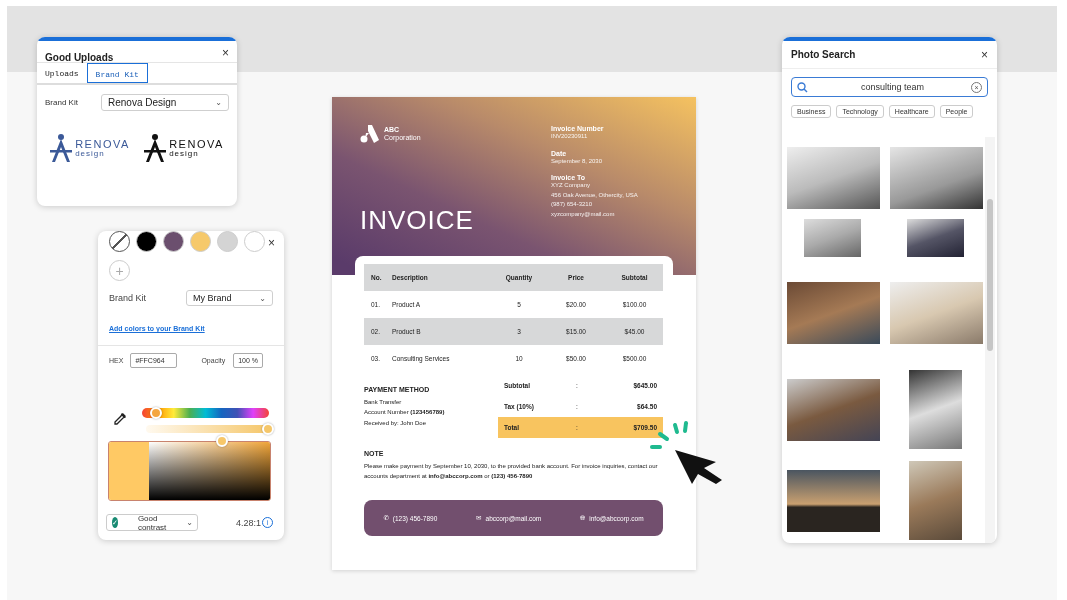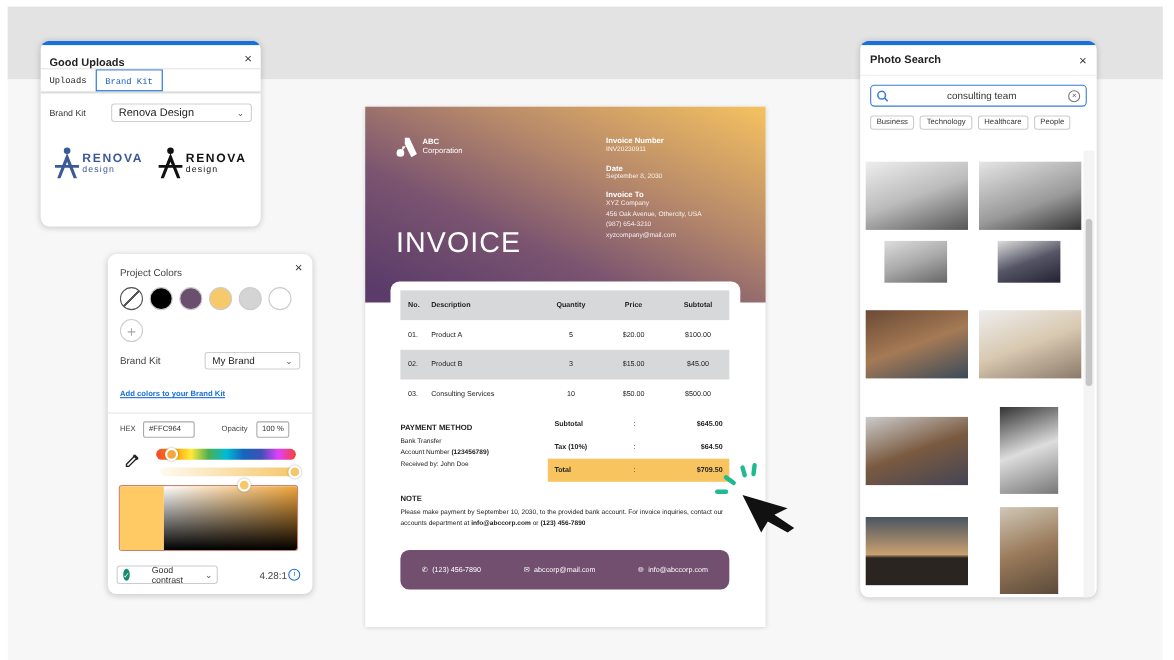--- a/index.html
+++ b/index.html
@@ -19,21 +19,21 @@
   #uploads .tab { font-size: 8px; padding: 6px 8px; color: #222; font-family: Liberation Mono, monospace; }
   #uploads .tab.active { border: 1.5px solid #1a6fd8; color: #1a5fb8; }
   .field-row { display: flex; align-items: center; justify-content: space-between; }
   .label-sm { font-size: 8px; color: #333; }
   .select { border: 1px solid #cfcfcf; border-radius: 3px; font-size: 10px; padding: 2px 6px; display: flex; justify-content: space-between; align-items: center; color: #222; background: #fff; }
   .chev { font-size: 8px; color: #555; }
   .logos { display: flex; justify-content: space-around; margin-top: 22px; padding: 0 6px; }
   .logo { display: flex; align-items: center; gap: 3px; }
   .logo .mark { width: 22px; height: 30px; position: relative; }
   .logo .wm { line-height: 1; }
-  .logo .wm .big { font-size: 11px; letter-spacing: 1.5px; font-weight: bold; }
+  .logo .wm .big { font-size: 11px; letter-spacing: 1.5px; font-weight: normal; }
   .logo .wm .small { font-size: 8px; letter-spacing: 1px; }
 
   
   #colors { left: 98px; top: 231px; width: 186px; height: 309px; }
   .swatches { display: flex; gap: 6px; padding: 0 11px; }
   .sw { width: 21px; height: 21px; border-radius: 50%; border: 1px solid #ccc; }
   .hex-row { display: flex; align-items: center; padding: 0 11px; margin-top: 7px; font-size: 7px; color: #444; }
   .box { border: 1px solid #aaa; border-radius: 2px; font-size: 7px; padding: 3px 4px; color: #333; }
   .rainbow { position: absolute; left: 44px; top: 177px; width: 127px; height: 10px; border-radius: 5px; background: linear-gradient(90deg,#f44336,#ff9800,#ffeb3b,#4caf50,#00bcd4,#1565c0,#3f51b5,#e040fb,#f44336); }
   .alpha { position: absolute; left: 48px; top: 194px; width: 122px; height: 8px; border-radius: 4px; background: linear-gradient(90deg,rgba(255,201,100,0.1),#f5c76b); }
@@ -127,21 +127,20 @@
       <div class="wm" style="color:#111;">
         <div class="big">RENOVA</div>
         <div class="small">design</div>
       </div>
     </div>
   </div>
 </div>
 
 <div class="panel" id="colors">
   <span class="close" style="right:9px;top:5px;">×</span>
-  <div style="padding:12px 11px 8px; font-size:9px; color:#444;">Project Colors</div>
   <div class="swatches">
     <div class="sw" style="border-color:#555;background:linear-gradient(135deg,transparent 46%,#555 46%,#555 54%,transparent 54%);"></div>
     <div class="sw" style="background:#000;"></div>
     <div class="sw" style="background:#6b4f6e;"></div>
     <div class="sw" style="background:#f6c96b;"></div>
     <div class="sw" style="background:#d4d4d4;"></div>
     <div class="sw" style="background:#fff;"></div>
   </div>
   <div style="padding:8px 11px 0;">
     <div class="sw" style="display:flex;align-items:center;justify-content:center;color:#aaa;font-size:14px;">

